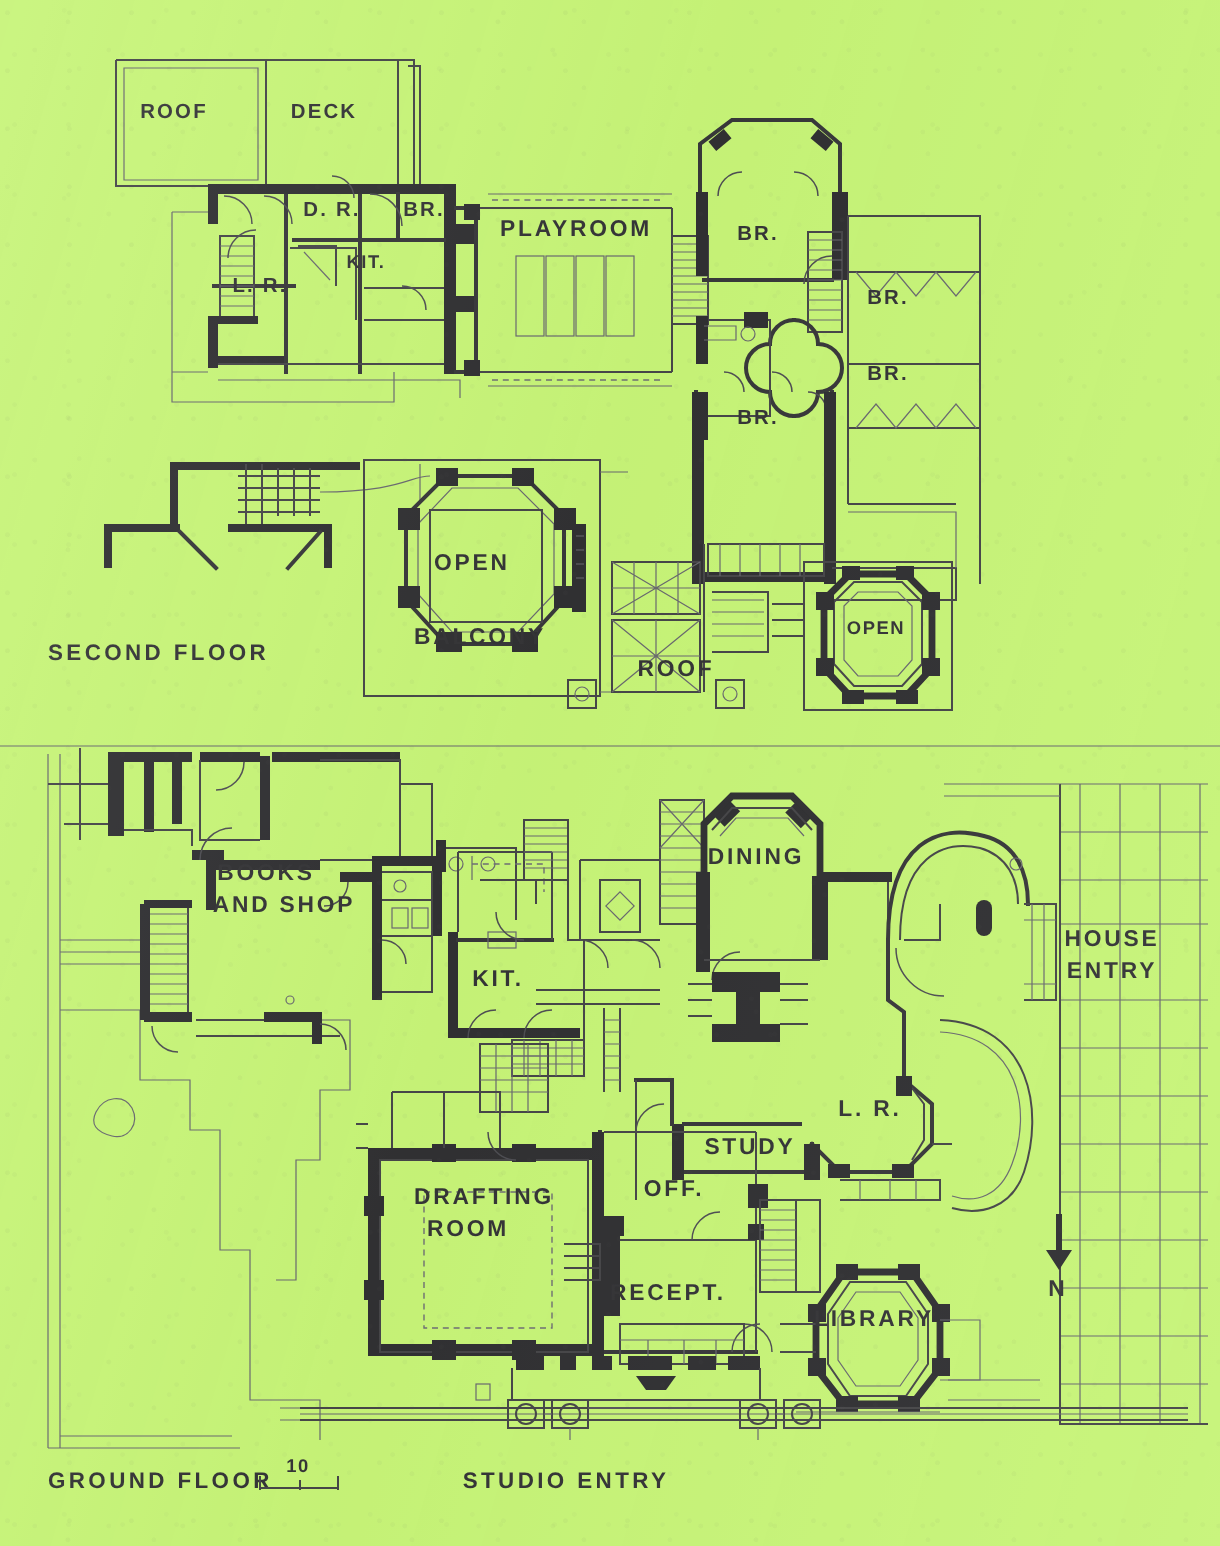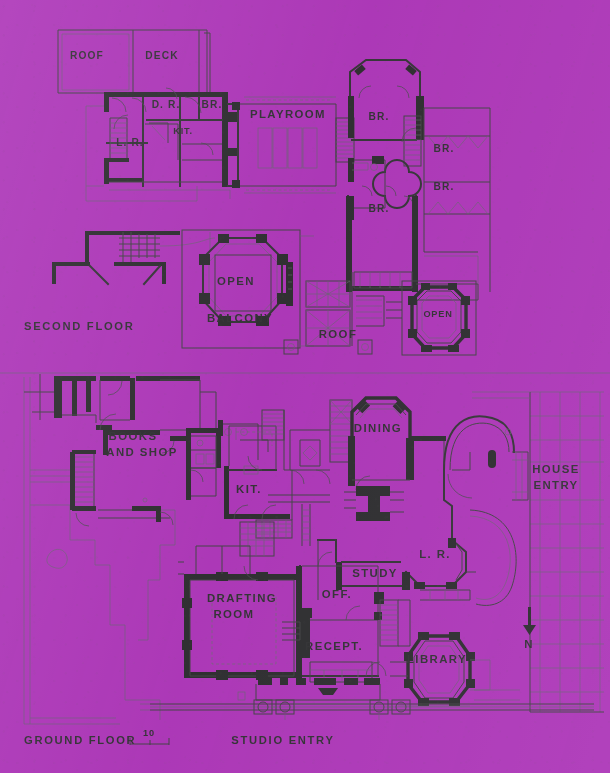--- a/index.html
+++ b/index.html
@@ -3,21 +3,21 @@
 <meta charset="utf-8">
 <title>Floor Plans</title>
 <style>
   html,body{margin:0;padding:0;background:#ffffff;}
   body{
     font-family:"Liberation Sans", sans-serif;
   }
   #sheet{
     position:relative;
     width:610px;height:773px;
-    background:#a21caf;
+    background:#bef264;
     overflow:hidden;
   }
   
   #grain{
     position:absolute;inset:0;
     pointer-events:none;
     opacity:.55;
     background-image:
       radial-gradient(circle at 12% 22%, rgba(120,120,115,.10) 0 1px, transparent 1.4px),
       radial-gradient(circle at 47% 61%, rgba(120,120,115,.09) 0 1px, transparent 1.4px),

